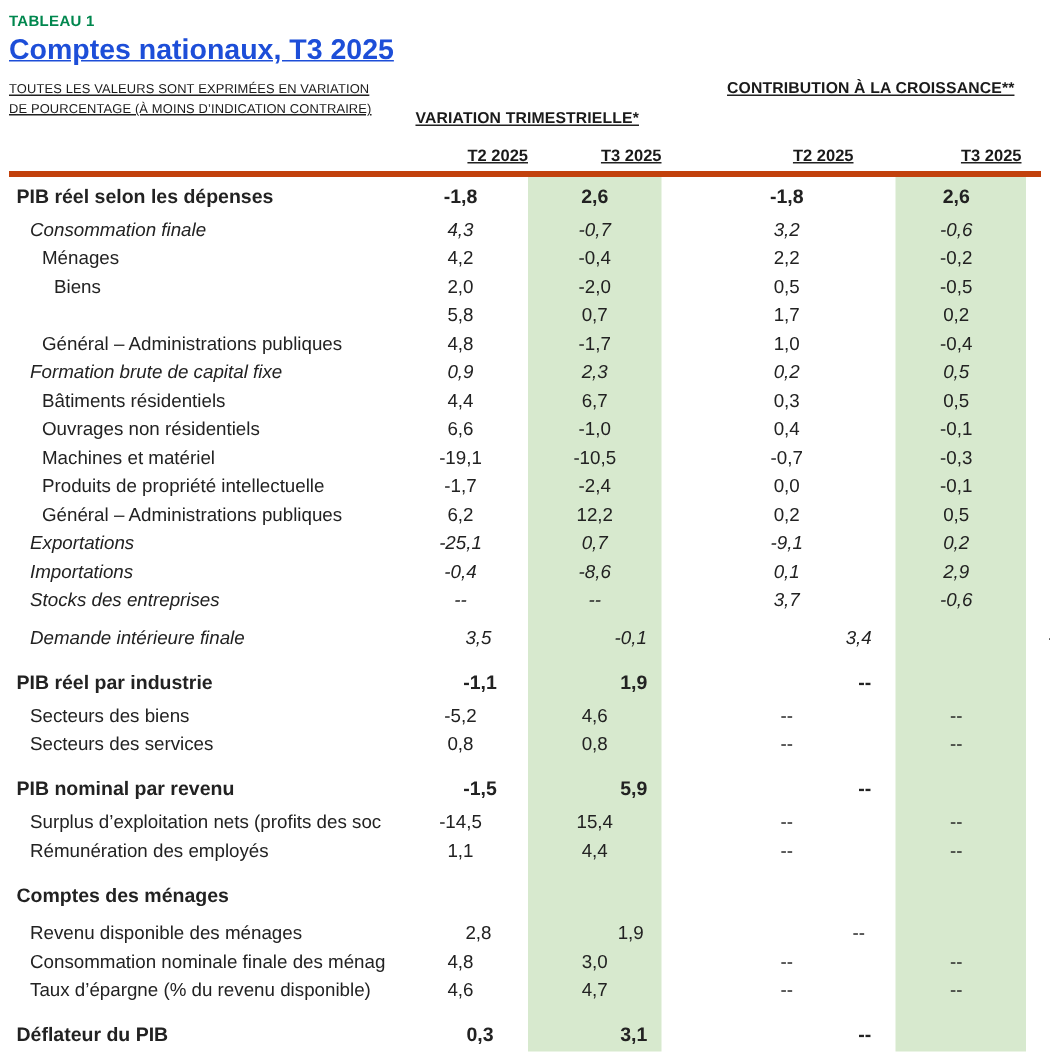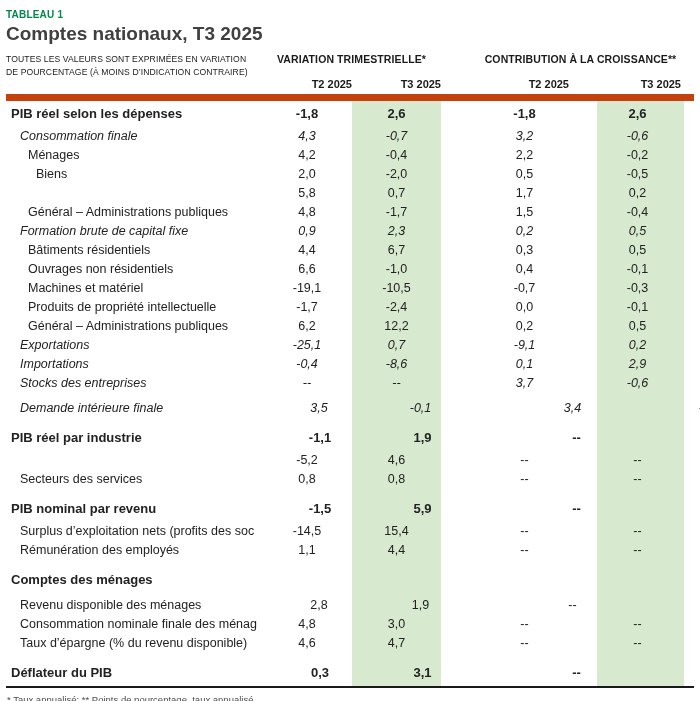--- a/index.html
+++ b/index.html
@@ -7,37 +7,37 @@
     width:700px; height:701px;
     background:#ffffff;
     font-family:"Liberation Sans","DejaVu Sans",sans-serif;
     color:#222222;
     overflow:hidden;
   }
   .page { padding:6px 6px 0 6px; }
 
   
   .table-label { color:#00874E; font-size:10px; font-weight:bold; letter-spacing:.2px; padding-top:3px; }
-  .doc-title   { color:#404040; font-size:19px; font-weight:bold; margin-top:3px; }
+  .doc-title   { color:#1d4ed8; font-size:19px; font-weight:bold; margin-top:3px;text-decoration:underline; }
 
   
   .grid {
     display:grid;
     grid-template-columns:256px 90px 89px 39px 89px 25px 87px 1fr;
   }
 
   
-  .thead { border-bottom:7px solid #c2410c; padding-top:8px; padding-bottom:4px; }
+  .thead { border-bottom:4px solid #c2410c; padding-top:8px; padding-bottom:4px;text-decoration:underline; }
   .head-note {
     grid-column:1; grid-row:1/3;
     font-size:8.6px; line-height:1.5; text-transform:uppercase;
     color:#1a1a1a; max-width:252px; letter-spacing:.1px;
   }
   .col-group { font-size:10.5px; font-weight:bold; text-align:center; color:#1a1a1a; letter-spacing:.1px; }
-  .g1 { grid-column:2/4; grid-row:1; }
+  .g1 { grid-column:2/4; grid-row:1;margin-top:20px; }
   .g2 { grid-column:5/8; grid-row:1; }
   .sub-col { font-size:11px; font-weight:bold; text-align:right; grid-row:2; padding-top:13px; color:#1a1a1a; }
   .s1 { grid-column:2; } .s2 { grid-column:3; } .s3 { grid-column:5; } .s4 { grid-column:7; }
 
   
   .tbody { position:relative; border-bottom:2px solid #1a1a1a; padding:3px 0 4px 0; }
   .stripe { position:absolute; top:0; bottom:0; background:#D7E9CE; }
   .stripe-1 { left:346px; width:89px; }
   .stripe-2 { left:591px; width:87px; }
   .rows { position:relative; z-index:1; }
@@ -112,21 +112,21 @@
         <div class="trow grid style-normal indent-3 gap-none">
     <div class="cell-val c1">5,8</div>
     <div class="cell-val c2">0,7</div>
     <div class="cell-val c3">1,7</div>
     <div class="cell-val c4">0,2</div>
   </div>
         <div class="trow grid style-normal indent-2 gap-none">
     <div class="cell-label">Général – Administrations publiques</div>
     <div class="cell-val c1">4,8</div>
     <div class="cell-val c2">-1,7</div>
-    <div class="cell-val c3">1,5</div>
+    <div class="cell-val c3">1,0</div>
     <div class="cell-val c4">-0,4</div>
   </div>
         <div class="trow grid style-italic indent-1 gap-none">
     <div class="cell-label">Formation brute de capital fixe</div>
     <div class="cell-val c1">0,9</div>
     <div class="cell-val c2">2,3</div>
     <div class="cell-val c3">0,2</div>
     <div class="cell-val c4">0,5</div>
   </div>
         <div class="trow grid style-normal indent-2 gap-none">
@@ -193,20 +193,21 @@
     <div class="cell-val c4">-0,1</div>
   </div>
         <div class="trow grid style-bold indent-0 gap-lg">
     <div class="cell-label">PIB réel par industrie</div>
     <div class="cell-val c1">-1,1</div>
     <div class="cell-val c2">1,9</div>
     <div class="cell-val c3">--</div>
     <div class="cell-val c4">--</div>
   </div>
         <div class="trow grid style-normal indent-1 gap-sm">
+    <div class="cell-label">Secteurs des biens</div>
     <div class="cell-val c1">-5,2</div>
     <div class="cell-val c2">4,6</div>
     <div class="cell-val c3">--</div>
     <div class="cell-val c4">--</div>
   </div>
         <div class="trow grid style-normal indent-1 gap-none">
     <div class="cell-label">Secteurs des services</div>
     <div class="cell-val c1">0,8</div>
     <div class="cell-val c2">0,8</div>
     <div class="cell-val c3">--</div>

